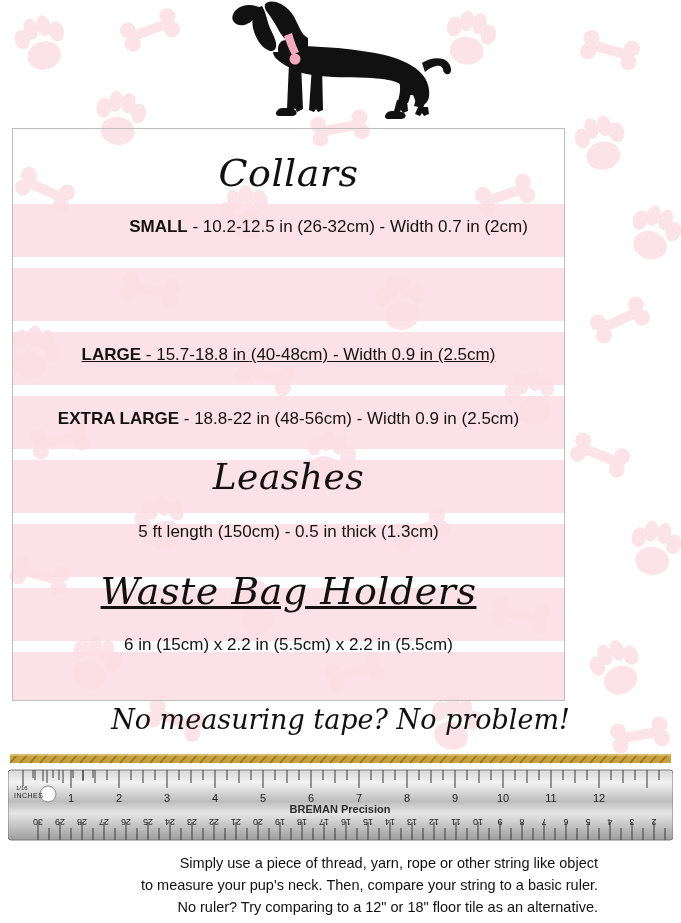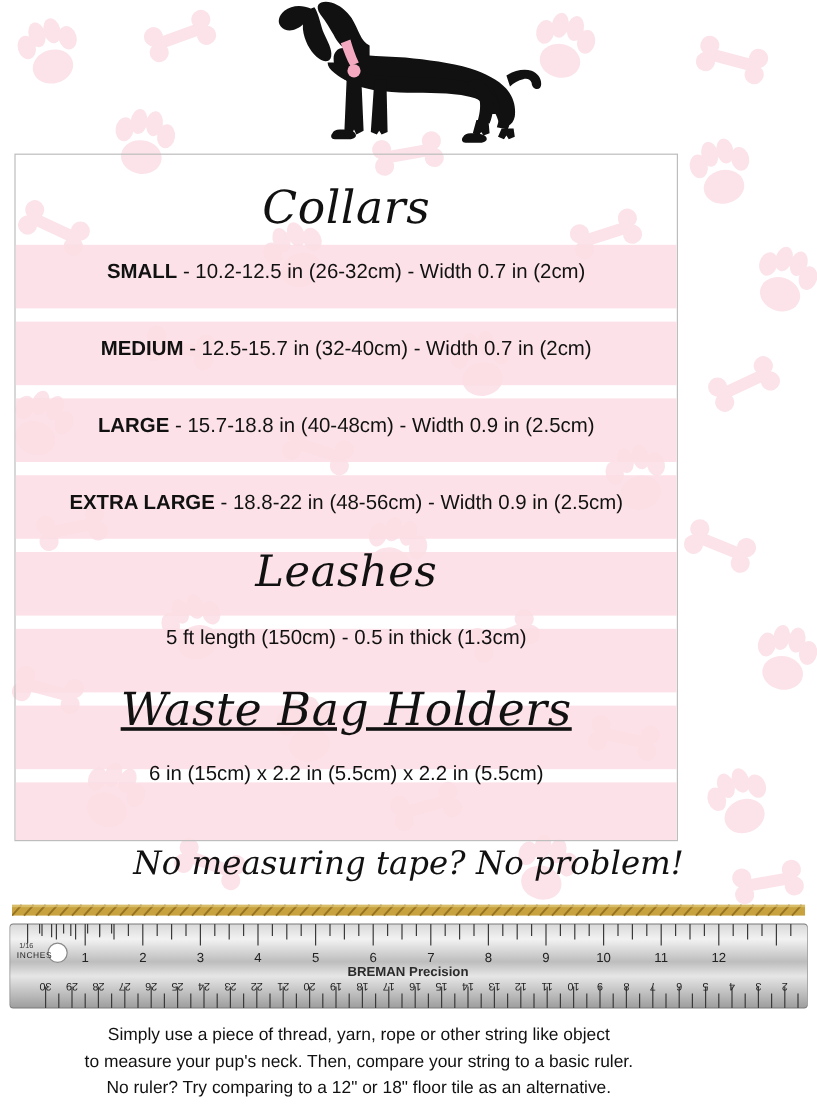--- a/index.html
+++ b/index.html
@@ -122,21 +122,21 @@
     height: 78px;
     z-index: 2;
   }
 
   
   .footer {
     position: absolute;
     left: 0;
     top: 852px;
     width: 598px;
-    text-align: center;
+    text-align: right;
     font-size: 14.5px;
     line-height: 22px;
     color: #111111;
     z-index: 2;
   }
 </style>
 </head>
 <body>
 
 <svg class="bg-pattern" viewBox="0 0 681 923" xmlns="http://www.w3.org/2000/svg">
@@ -238,27 +238,24 @@
   <div class="stripe" style="top:267px;height:53px;"></div>
   <div class="stripe" style="top:331px;height:53px;"></div>
   <div class="stripe" style="top:395px;height:53px;"></div>
   <div class="stripe" style="top:459px;height:53px;"></div>
   <div class="stripe" style="top:523px;height:50px;"></div>
 
   <div class="card-inner">
 
     <div class="abs script-title" style="top:22px;font-size:38px;">Collars</div>
 
-    <div class="abs row-line" style="top:88px;">
+    <div class="abs row-line" style="top:88px;padding-left:40px;">
       <b>SMALL</b><span> - 10.2-12.5 in (26-32cm) - Width 0.7 in (2cm)</span>
     </div>
-    <div class="abs row-line" style="top:152px;">
-      <b>MEDIUM</b><span> - 12.5-15.7 in (32-40cm) - Width 0.7 in (2cm)</span>
-    </div>
-    <div class="abs row-line" style="top:216px;">
+    <div class="abs row-line" style="top:216px;text-decoration:underline;">
       <b>LARGE</b><span> - 15.7-18.8 in (40-48cm) - Width 0.9 in (2.5cm)</span>
     </div>
     <div class="abs row-line" style="top:280px;">
       <b>EXTRA LARGE</b><span> - 18.8-22 in (48-56cm) - Width 0.9 in (2.5cm)</span>
     </div>
 
     <div class="abs script-title" style="top:327px;font-size:36px;">Leashes</div>
     <div class="abs row-line" style="top:393px;">5 ft length (150cm) - 0.5 in thick (1.3cm)</div>
 
     <div class="abs script-title" style="top:440px;font-size:38px;text-decoration:underline;">Waste Bag Holders</div>

